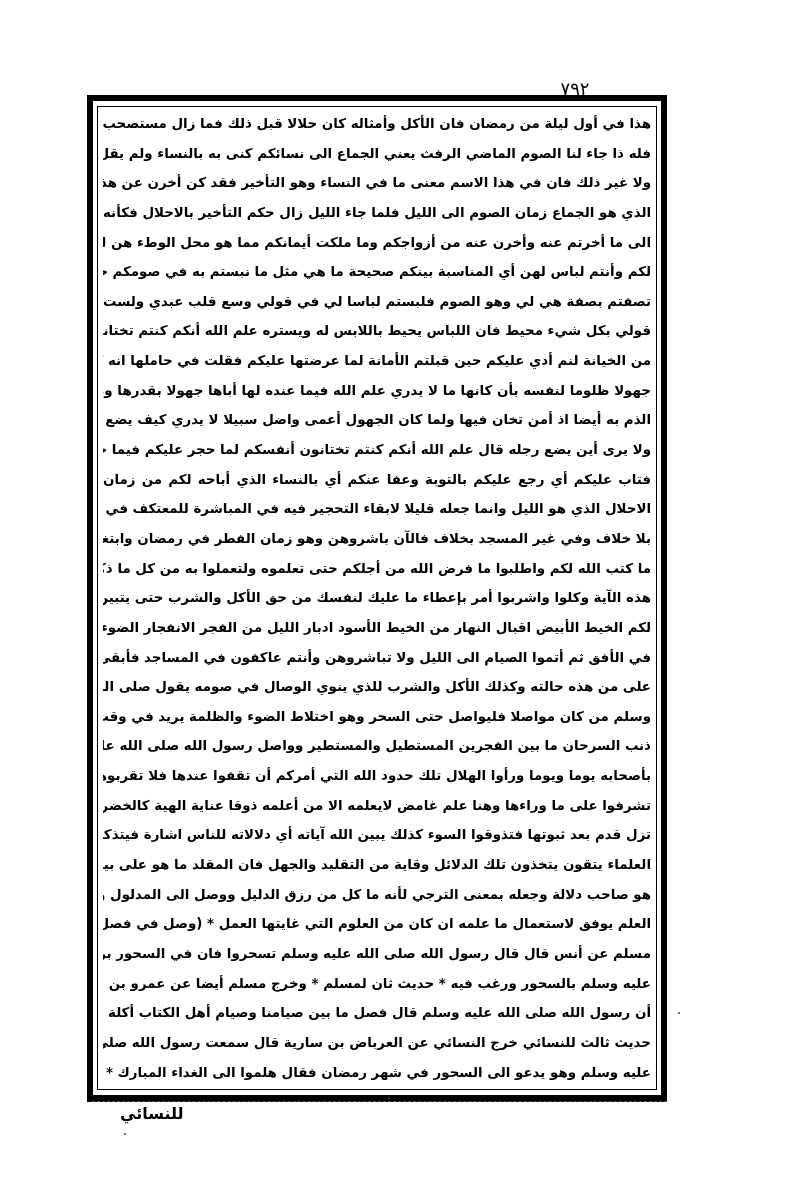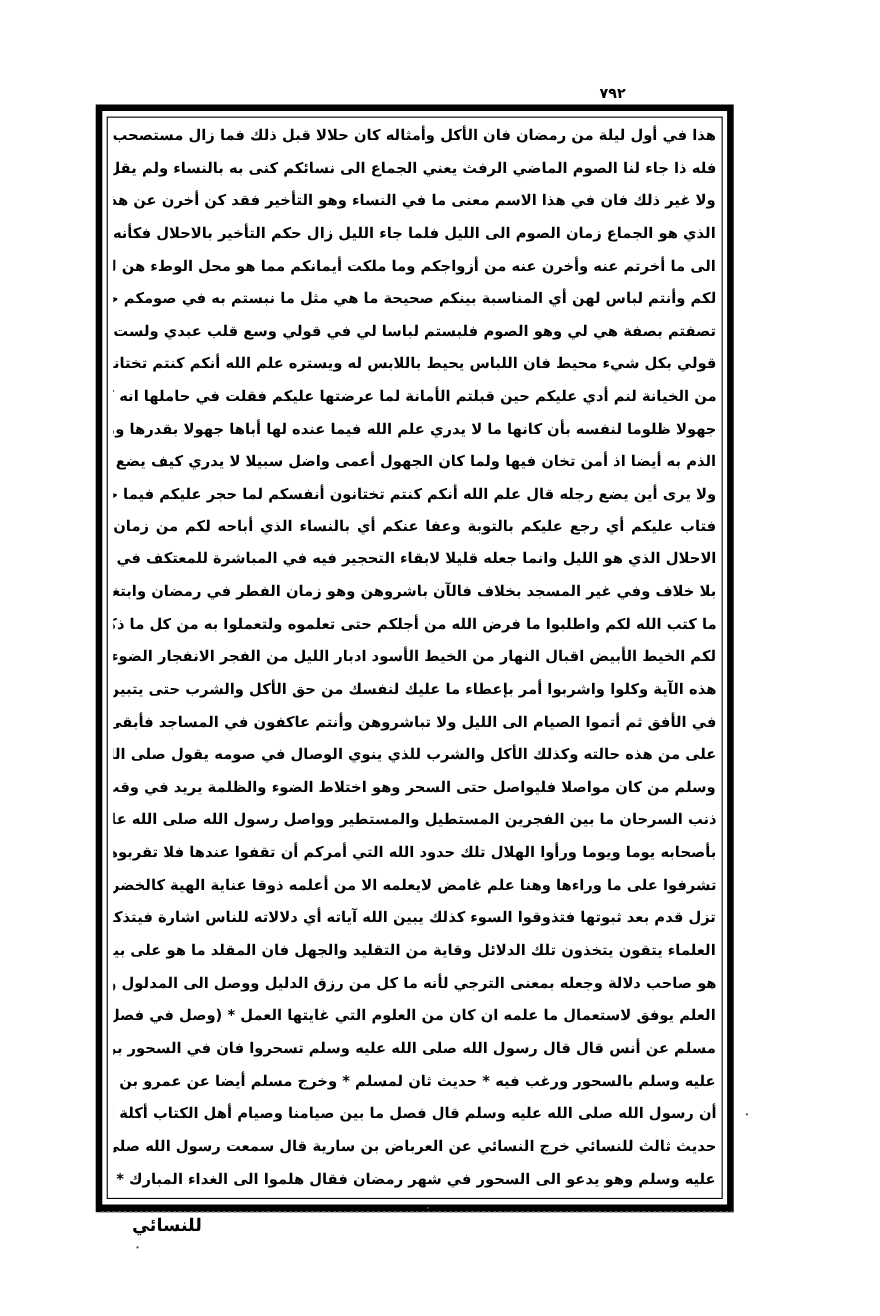--- a/index.html
+++ b/index.html
@@ -13,23 +13,23 @@
       position: relative;
       overflow: hidden;
       font-family: "DejaVu Sans", sans-serif;
       color: #000;
     }
     .page-number {
       position: absolute;
       top: 78px;
       left: 545px;
       width: 60px;
-      text-align: left;
-      font-size: 13px;
-      font-weight: bold;
+      text-align: center;
+      font-size: 18px;
+      font-weight: normal;
       letter-spacing: 1px;
       direction: rtl;
     }
     .frame-outer {
       position: absolute;
       top: 95px;
       left: 87px;
       width: 580px;
       height: 1007px;
       box-sizing: border-box;
@@ -113,22 +113,22 @@
     <div class="line">تصفتم بصفة هي لي وهو الصوم فلبستم لباسا لي في قولي وسع قلب عبدي ولست لباسا لكم في</div>
     <div class="line">قولي بكل شيء محيط فان اللباس يحيط باللابس له ويستره علم الله أنكم كنتم تختانون أنفسكم</div>
     <div class="line">من الخيانة لنم أدي عليكم حين قبلتم الأمانة لما عرضتها عليكم فقلت في حاملها انه كان ظلوما</div>
     <div class="line">جهولا ظلوما لنفسه بأن كانها ما لا يدري علم الله فيما عنده لها أباها جهولا بقدرها وما يتعلق من</div>
     <div class="line">الذم به أيضا اذ أمن تخان فيها ولما كان الجهول أعمى واضل سبيلا لا يدري كيف يضع رجله</div>
     <div class="line">ولا يرى أين يضع رجله قال علم الله أنكم كنتم تختانون أنفسكم لما حجر عليكم فيما حجره عليكم</div>
     <div class="line">فتاب عليكم أي رجع عليكم بالتوبة وعفا عنكم أي بالنساء الذي أباحه لكم من زمان</div>
     <div class="line">الاحلال الذي هو الليل وانما جعله قليلا لابقاء التحجير فيه في المباشرة للمعتكف في المساجد</div>
     <div class="line">بلا خلاف وفي غير المسجد بخلاف فالآن باشروهن وهو زمان الفطر في رمضان وابتغوا</div>
     <div class="line">ما كتب الله لكم واطلبوا ما فرض الله من أجلكم حتى تعلموه ولتعملوا به من كل ما ذكره في</div>
+    <div class="line">هذه الآية وكلوا واشربوا أمر بإعطاء ما عليك لنفسك من حق الأكل والشرب حتى يتبين</div>
     <div class="line">لكم الخيط الأبيض اقبال النهار من الخيط الأسود ادبار الليل من الفجر الانفجار الضوء</div>
-    <div class="line">هذه الآية وكلوا واشربوا أمر بإعطاء ما عليك لنفسك من حق الأكل والشرب حتى يتبين</div>
     <div class="line">في الأفق ثم أتموا الصيام الى الليل ولا تباشروهن وأنتم عاكفون في المساجد فأبقى تحجير الجماع</div>
     <div class="line">على من هذه حالته وكذلك الأكل والشرب للذي ينوي الوصال في صومه يقول صلى الله عليه</div>
     <div class="line">وسلم من كان مواصلا فليواصل حتى السحر وهو اختلاط الضوء والظلمة يريد في وقت ظهور</div>
     <div class="line">ذنب السرحان ما بين الفجرين المستطيل والمستطير وواصل رسول الله صلى الله عليه وسلم</div>
     <div class="line">بأصحابه يوما ويوما ورأوا الهلال تلك حدود الله التي أمركم أن تقفوا عندها فلا تقربوها لئلا</div>
     <div class="line">تشرفوا على ما وراءها وهنا علم غامض لايعلمه الا من أعلمه ذوقا عناية الهية كالخضر وغيره فربما</div>
     <div class="line">تزل قدم بعد ثبوتها فتذوقوا السوء كذلك يبين الله آياته أي دلالاته للناس اشارة فيتذكر بها</div>
     <div class="line">العلماء يتقون يتخذون تلك الدلائل وقاية من التقليد والجهل فان المقلد ما هو على بينة من ربه وما</div>
     <div class="line">هو صاحب دلالة وجعله بمعنى الترجي لأنه ما كل من رزق الدليل ووصل الى المدلول وحصل له</div>
     <div class="line">العلم يوفق لاستعمال ما علمه ان كان من العلوم التي غايتها العمل * (وصل في فصل السحور) * خرج</div>

